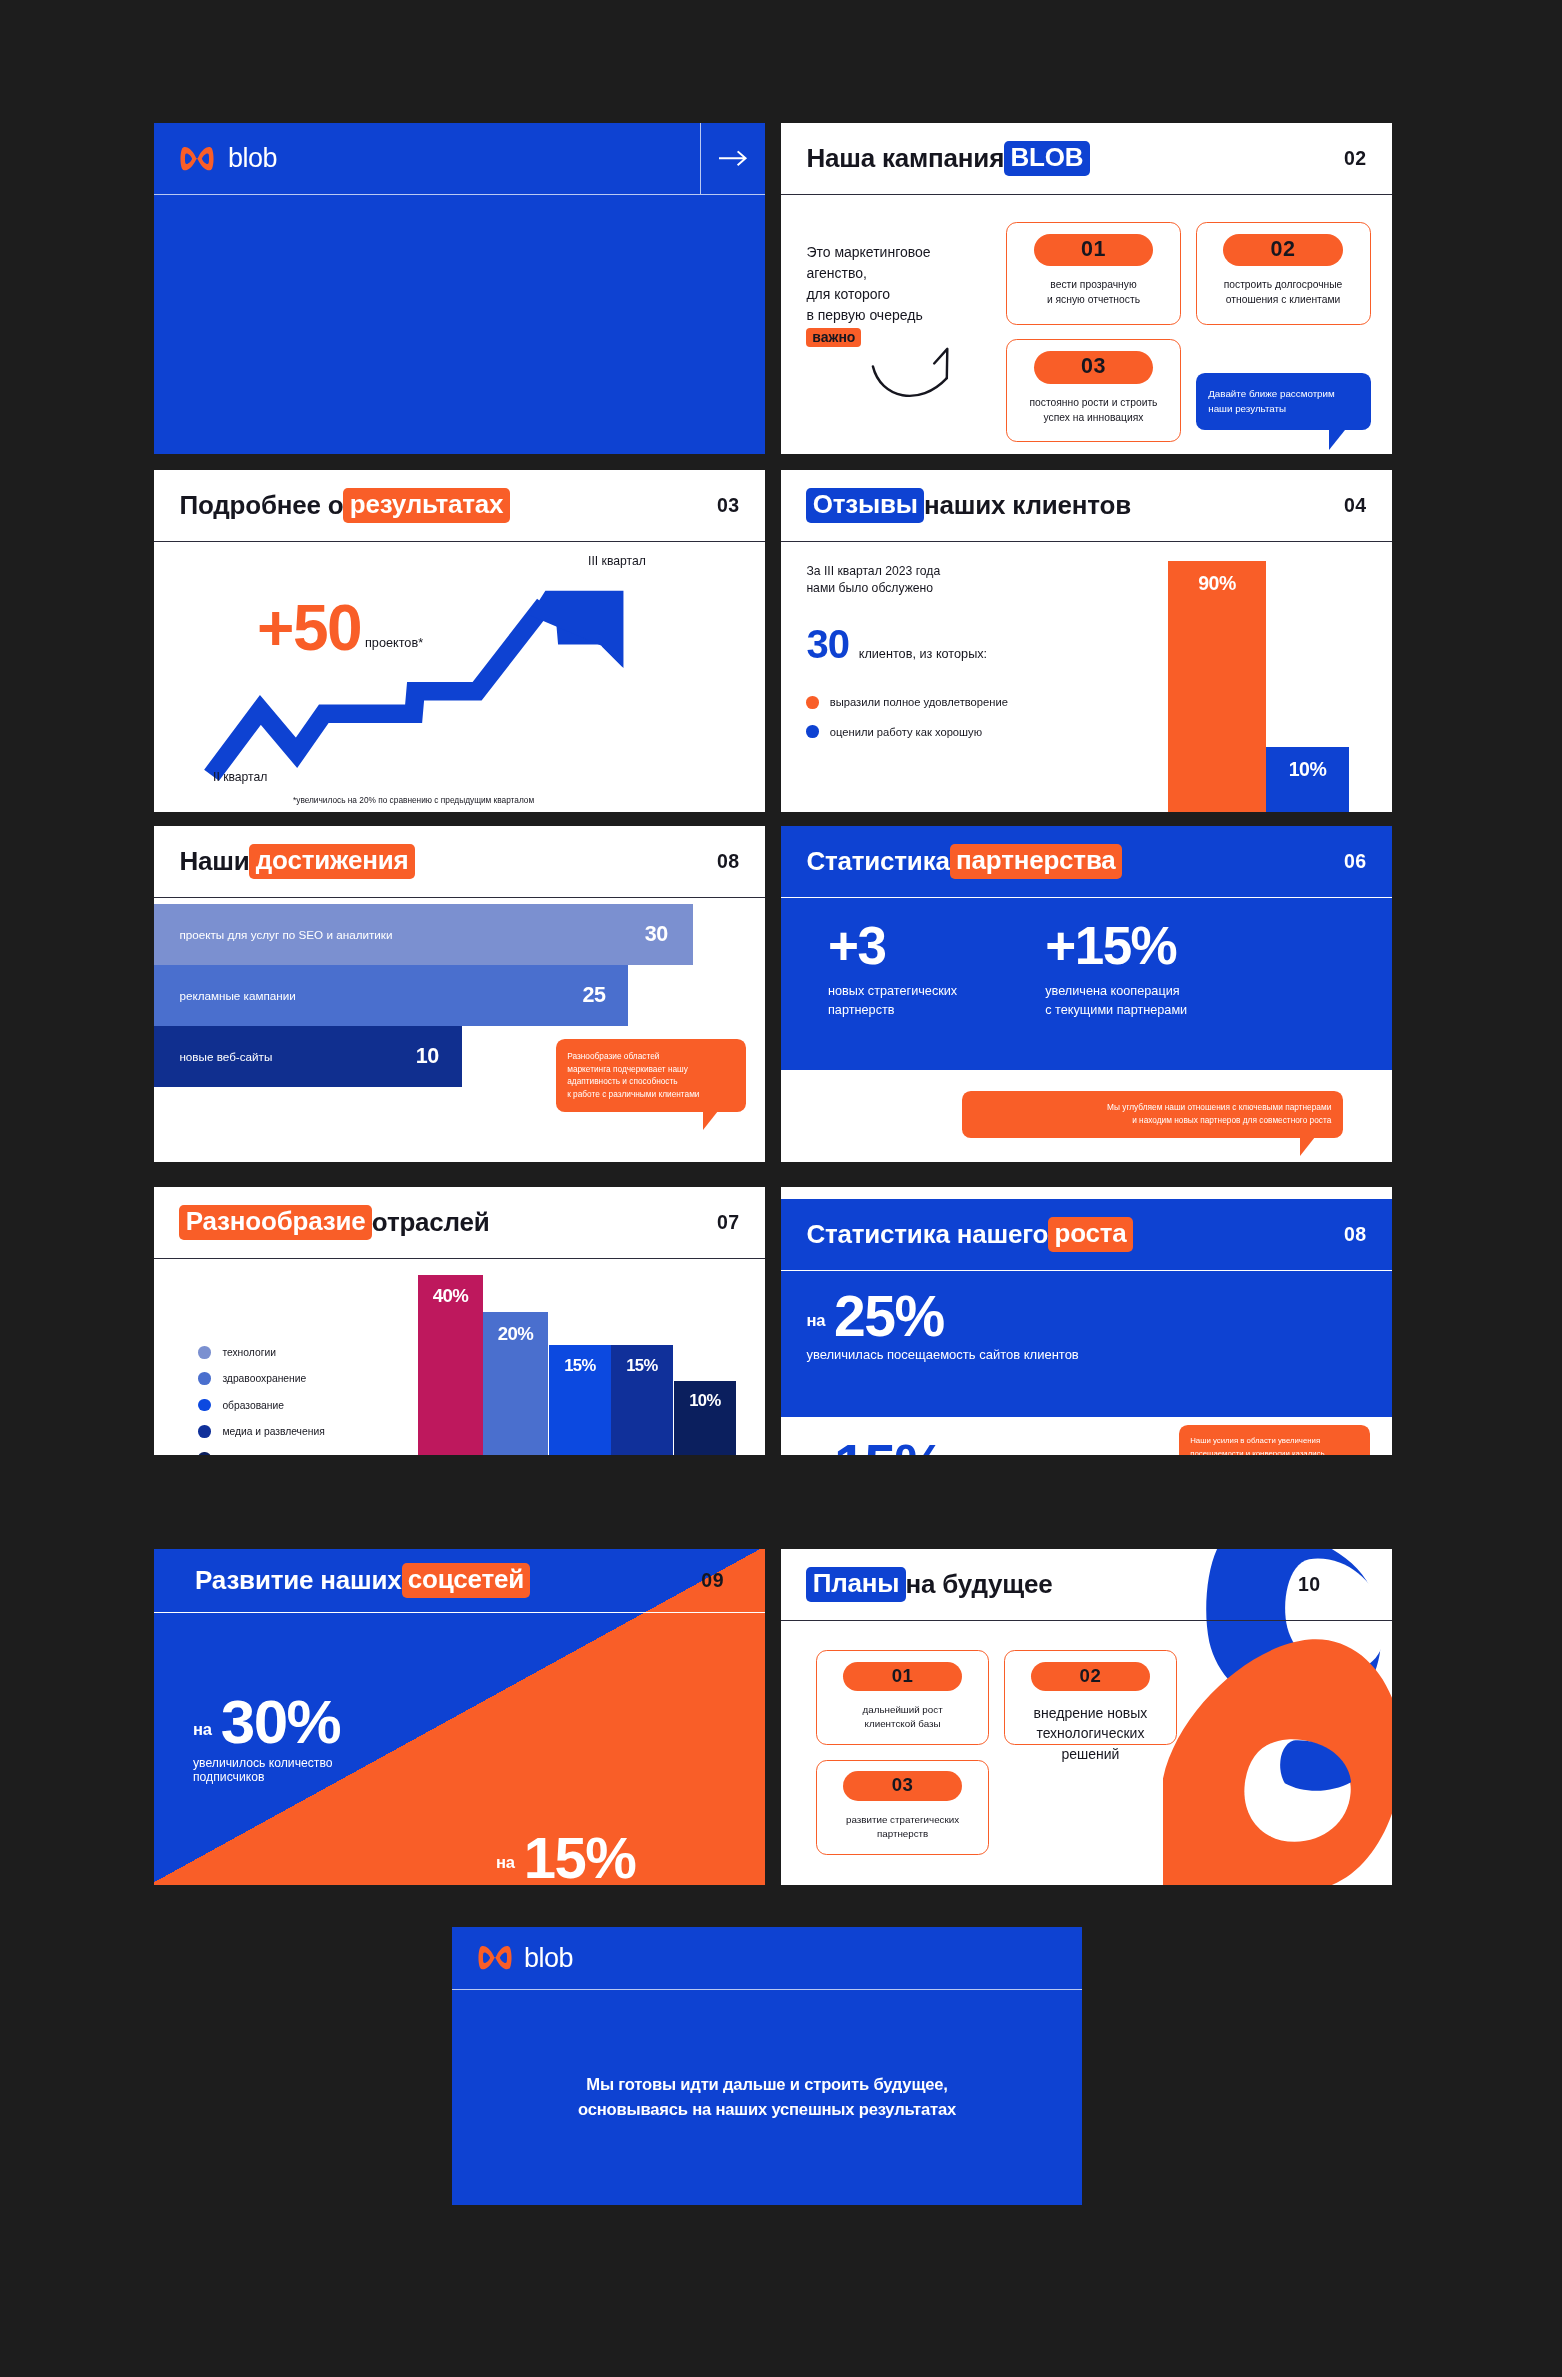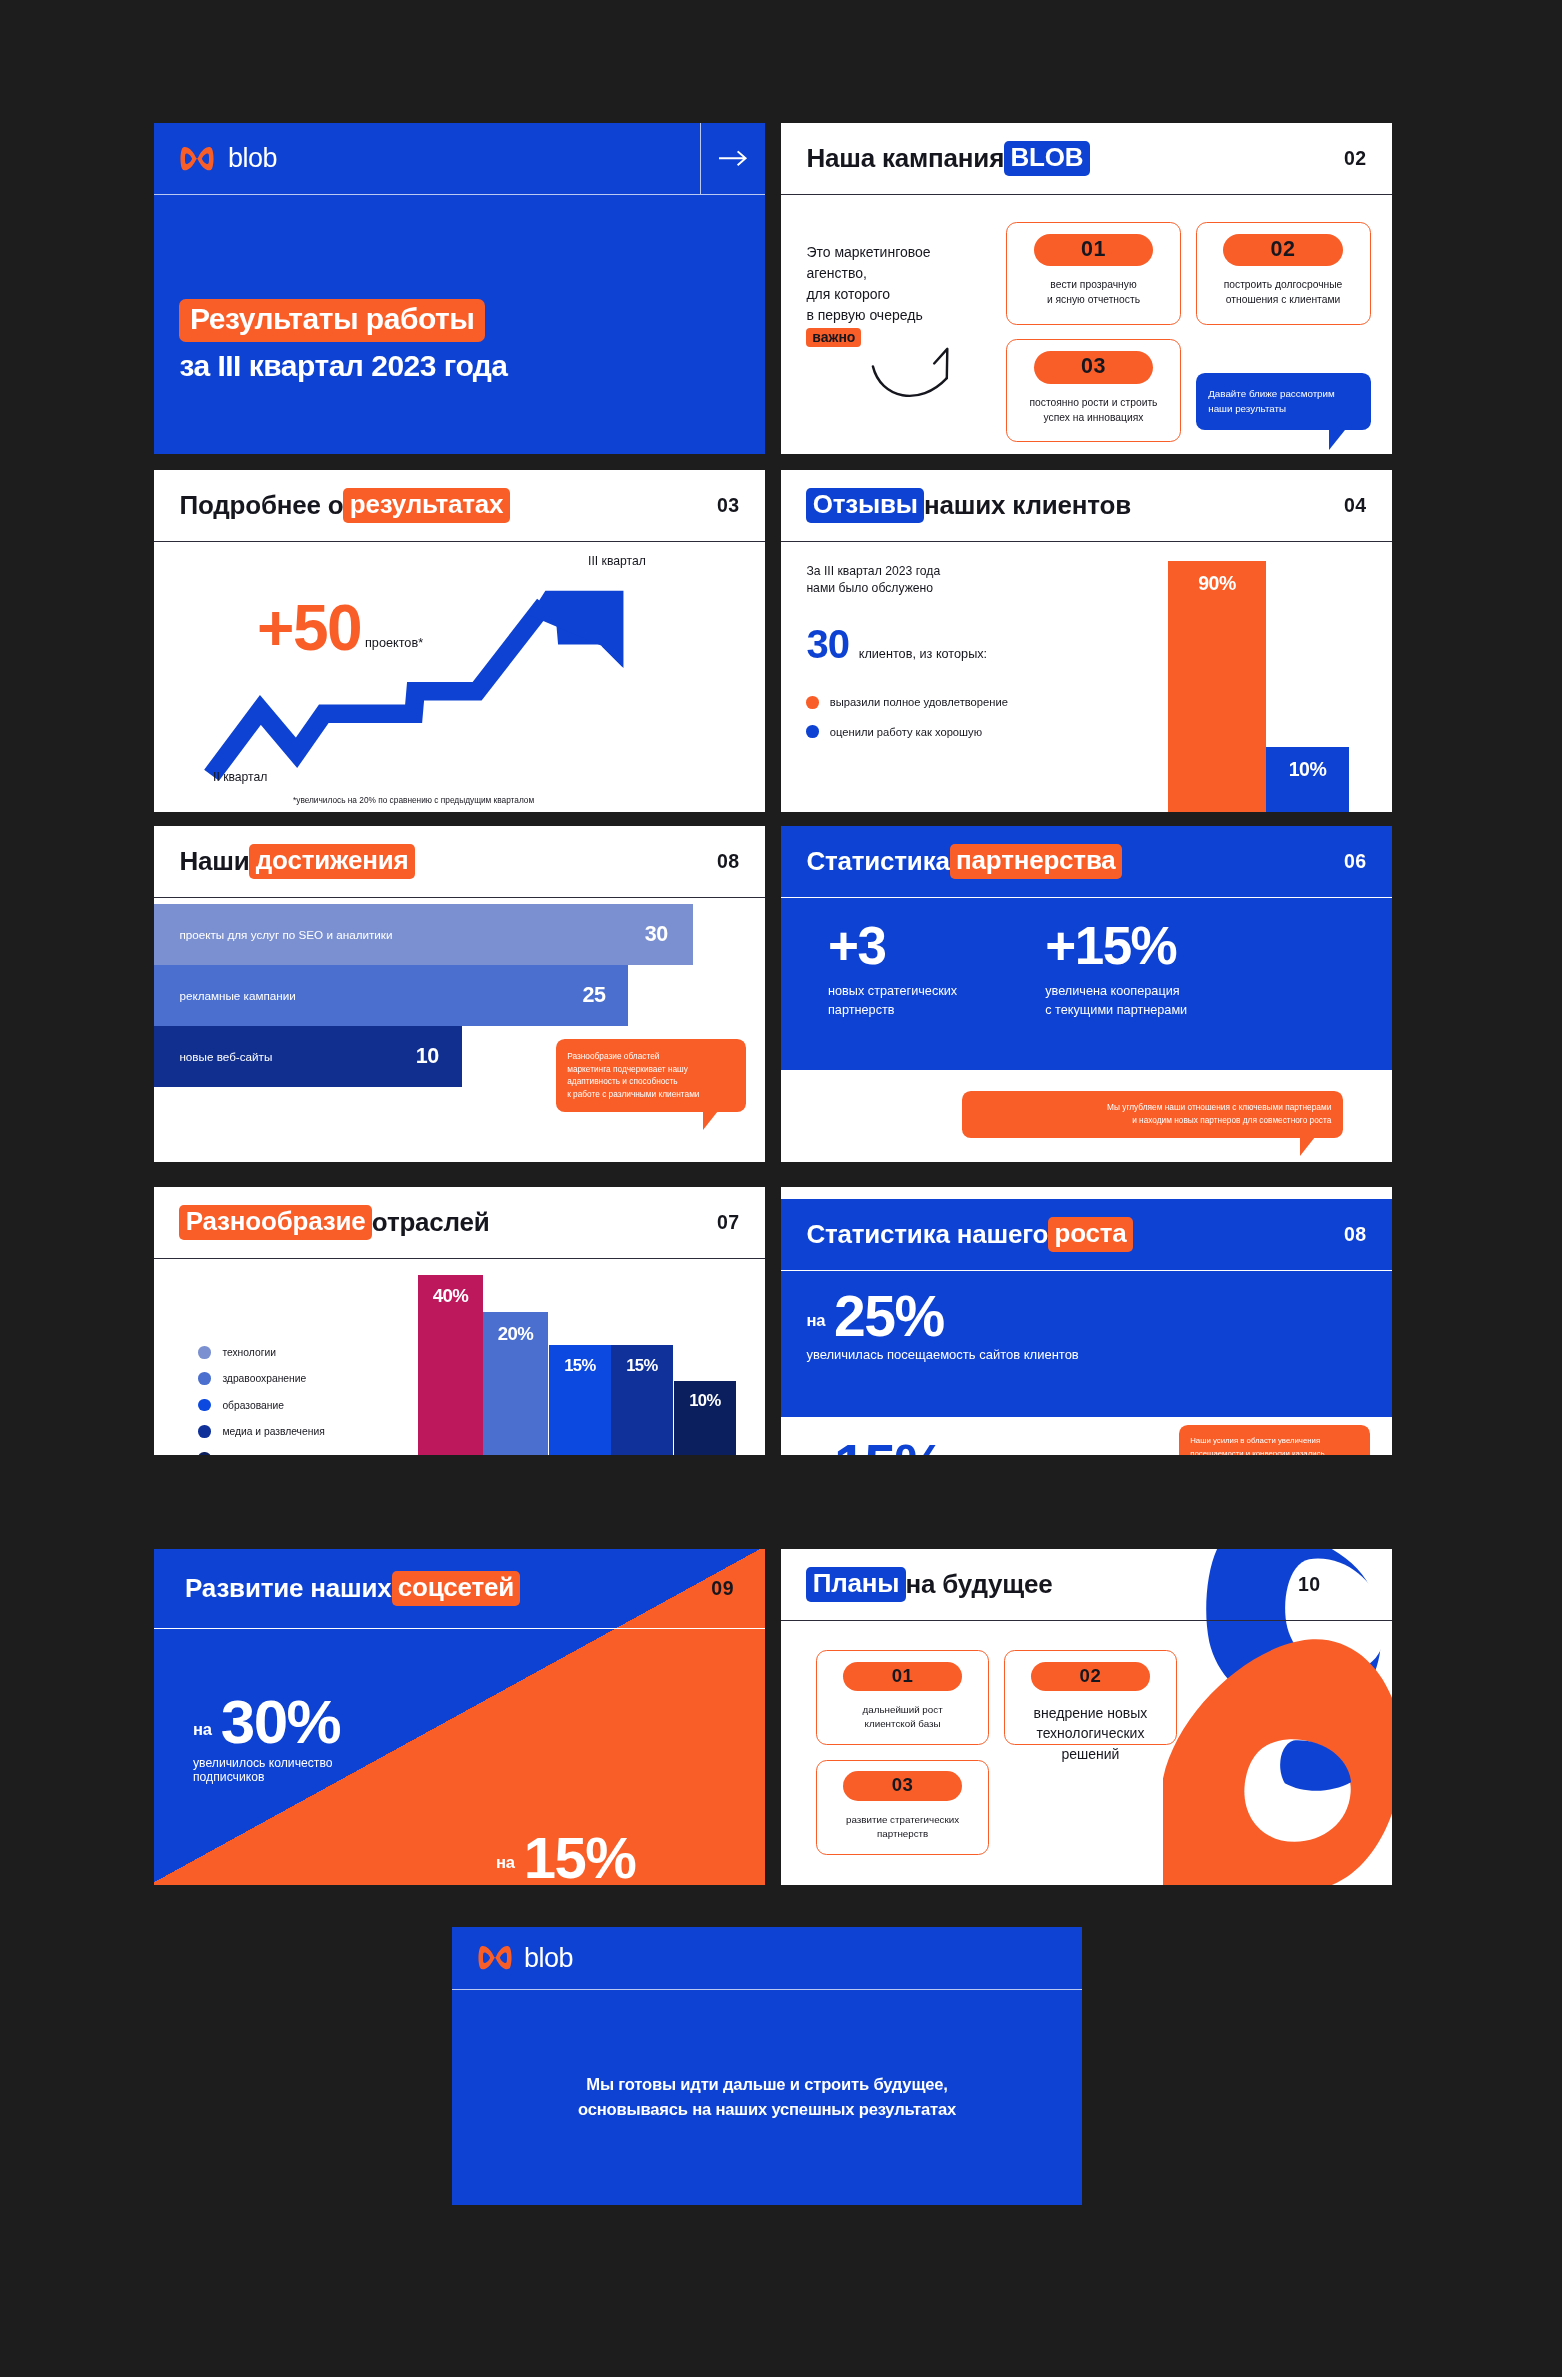--- a/index.html
+++ b/index.html
@@ -194,22 +194,22 @@
   .w { color: #ffffff; }
   .b { color: #0e42d2; }
 
   
   .s9 { background: #0e42d2; }
   .s9-diag {
     position: absolute; inset: 0;
     background: linear-gradient(to bottom right, #0e42d2 0 49.6%, #f95e28 49.6% 100%);
   }
   .s9-hdr {
-    position: relative; height: 80px; display: flex; align-items: center;
-    padding: 0 31px; border-bottom: 1px solid #ffffff;
+    position: relative; height: 64px; display: flex; align-items: center;
+    padding: 0 41px; border-bottom: 1px solid #ffffff;
   }
   .s9-a { position: absolute; left: 39px; top: 146px; }
   .s9-b { position: absolute; left: 342px; top: 283px; }
 
   
   .s10-blobs { position: absolute; right: 0; top: 0; width: 229px; height: 100%; overflow: hidden; }
   .cards10 {
     position: absolute; left: 35px; top: 29px; width: 361px;
     display: grid; grid-template-columns: 1fr 1fr; grid-auto-rows: 95px; gap: 14.6px;
   }
@@ -242,24 +242,20 @@
                    M13 17 C12 22 12 30 13 35 C15 40 24 34 27 26 C24 18 15 12 13 17 Z
                    M61 17 C62 22 62 30 61 35 C59 40 50 34 47 26 C50 18 59 12 61 17 Z" fill="#f95e28" fill-rule="evenodd"></path>
         </svg>
         <span class="logo-word">blob</span>
       </div>
       <div class="s1-arrowcell">
         <svg width="29" height="16.6" viewBox="0 0 60 34">
           <path d="M2 17 H54 M40 4 L55 17 L40 30" stroke="#fff" stroke-width="4" fill="none" stroke-linecap="square"></path>
         </svg>
       </div>
-    </div>
-    <div class="s1-title">
-      <div class="s1-l1">Результаты работы</div>
-      <div class="s1-l2">за III квартал 2023 года</div>
     </div>
   </div>
 
   <div class="slide col-r row1">
     <div class="hdr">
       <div class="hdr-title">
         <span>Наша кампания </span>
         <span class="hl-blue">BLOB</span>
       </div>
       <div class="hdr-num">02</div>

